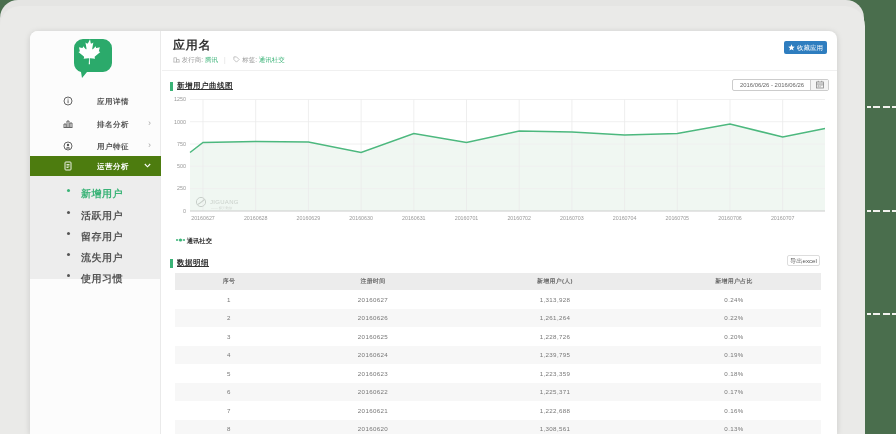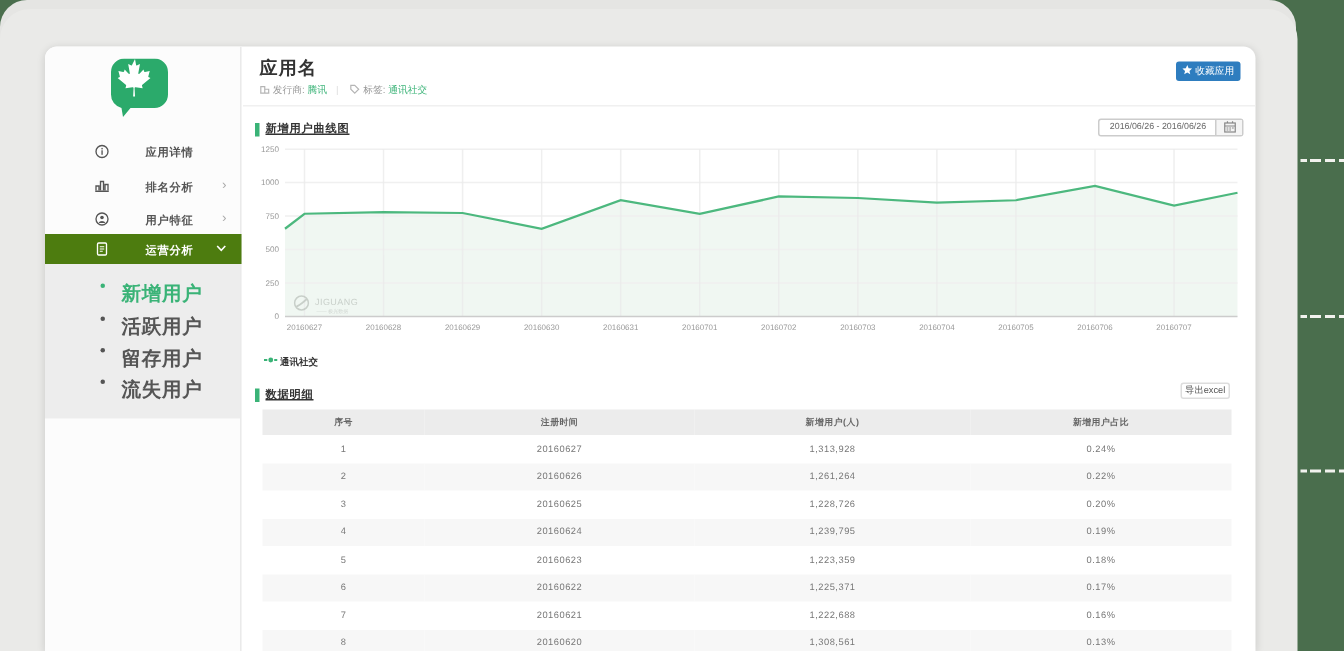--- a/index.html
+++ b/index.html
@@ -12,21 +12,21 @@
   .card { position:absolute; left:30px; top:31px; width:807px; height:403px; background:#fff;
     border-radius:8px 8px 0 0; box-shadow:0 1px 6px rgba(0,0,0,0.14); overflow:hidden; }
   .side { position:absolute; left:0; top:0; width:131px; height:403px; background:#fcfcfc; border-right:1px solid #eaeaea; }
   .srow { position:absolute; left:0; width:131px; height:20px; font-size:7.5px; color:#555; }
   .srow .ic { position:absolute; left:33px; top:5px; width:10px; height:10px; }
   .srow .tx { position:absolute; left:67px; top:6px; letter-spacing:0.5px; font-weight:bold; }
   .srow .ch { position:absolute; right:10px; top:5px; font-size:9px; color:#aaa; line-height:9px; }
   .active { background:#4d7c0f; color:#fff; }
   .active .ch { color:#fff; }
   .submenu { position:absolute; left:0; top:145px; width:130px; height:103px; background:#ededed; }
-  .mrow { position:absolute; left:0; width:140px; height:21px; font-size:13px; color:#555; }
+  .mrow { position:absolute; left:0; width:140px; height:21px; font-size:10px; color:#555; }
   .mrow .bu { position:absolute; left:37px; top:8px; width:3px; height:3px; border-radius:50%; background:#555; }
   .mrow .tx { position:absolute; left:51px; top:6px; letter-spacing:0.5px; font-weight:bold; }
   .mrow.green { color:#3ab377; }
   .mrow.green .bu { background:#3ab377; }
   .content { position:absolute; left:132px; top:0; width:675px; height:309px; }
   .title { position:absolute; left:11px; top:6px; font-size:12px; font-weight:bold; color:#333; letter-spacing:0.8px; }
   .meta { position:absolute; left:11px; top:25px; font-size:6.5px; color:#999; }
   .meta .gr { color:#3ab377; }
   .meta .sep { color:#ddd; margin:0 6px; }
   .hdline { position:absolute; left:0; top:39px; width:675px; border-top:1px solid #f0f0f0; }
@@ -104,20 +104,24 @@
           <span class="tx">活跃用户</span>
         </div>
         <div class="mrow" style="top:68.5px">
           <span class="bu"></span>
           <span class="tx">流失用户</span>
         </div>
         <div class="mrow" style="top:47.5px">
           <span class="bu"></span>
           <span class="tx">留存用户</span>
         </div>
+        <div class="mrow" style="top:89.5px">
+          <span class="bu"></span>
+          <span class="tx">使用习惯</span>
+        </div>
       </div>
     </div>
     <div class="content">
       <div class="title">应用名</div>
       <div class="meta">
         <svg width="7" height="7" viewBox="0 0 8 8" style="vertical-align:-1px">
           <path d="M1,7 V2 h3 v5 M4,7 V4 h3 v3 M0.5,7 h7" stroke="#b5b5b5" fill="none" stroke-width="0.9"></path>
         </svg>
         发行商: <span class="gr">腾讯</span><span class="sep">|</span>
         <svg width="7" height="7" viewBox="0 0 8 8" style="vertical-align:-1px">

